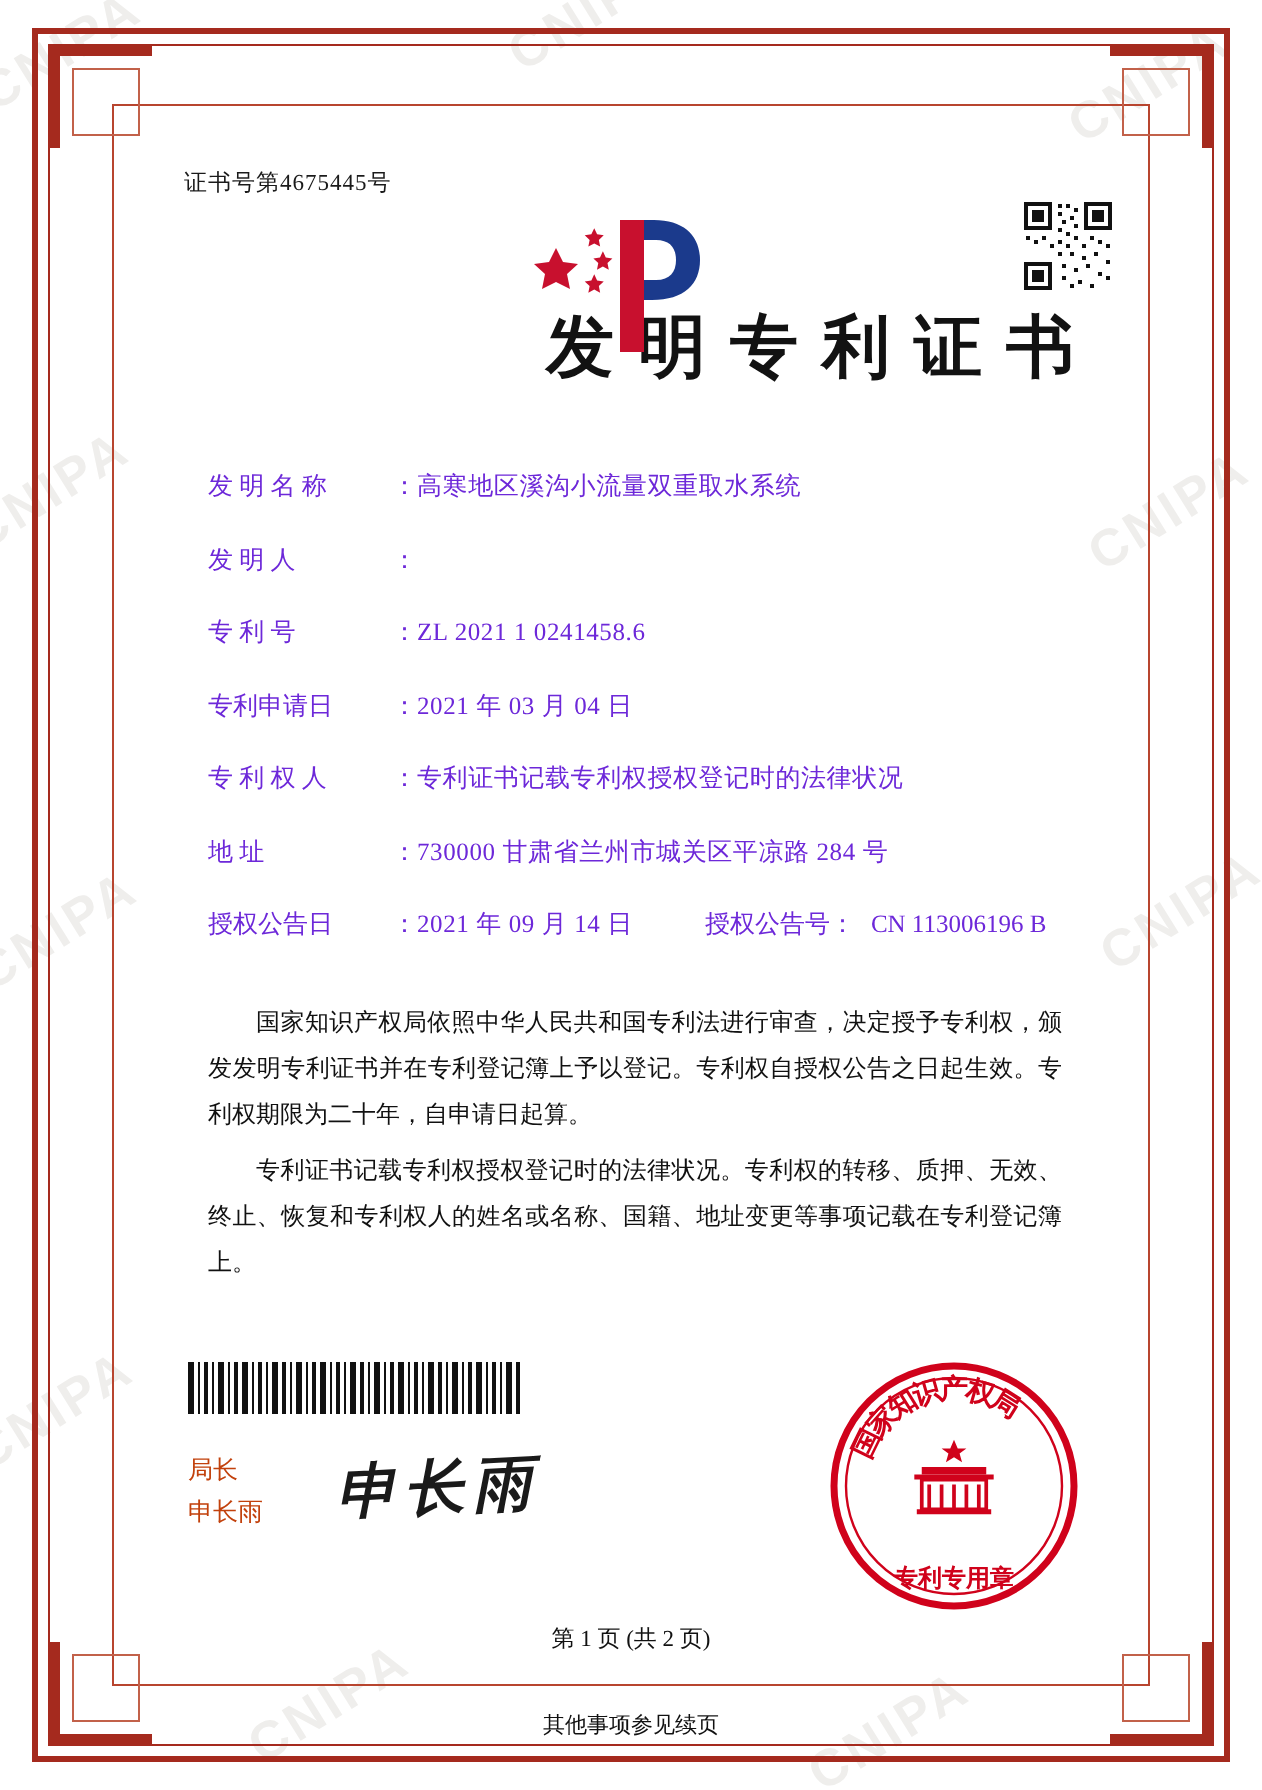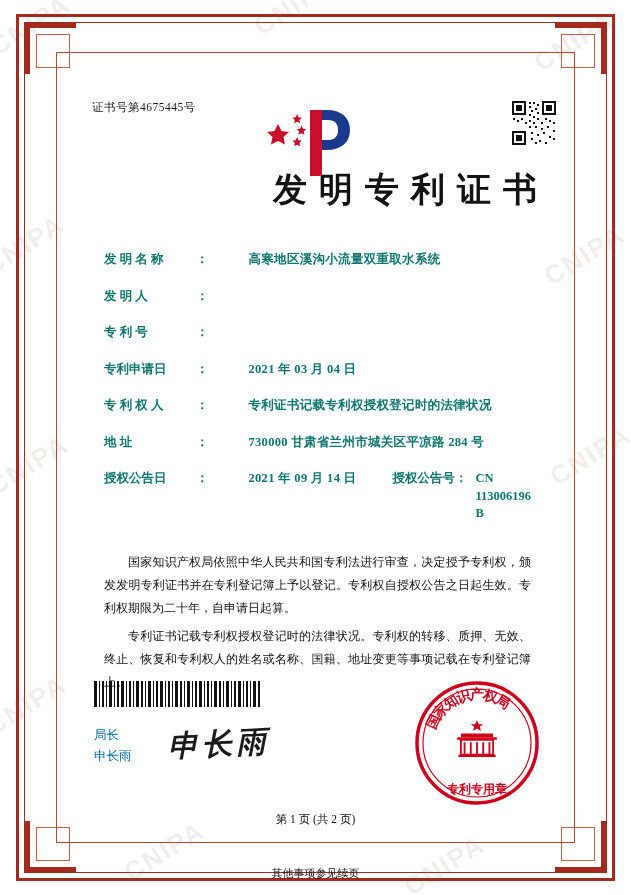--- a/index.html
+++ b/index.html
@@ -60,21 +60,21 @@
   .content{
     position:absolute;
     left:56px;top:52px;right:56px;bottom:52px;
     box-sizing:border-box;
     padding:24px 26px 0 26px;
   }
   .cert-no{
     font-size:11.5px;
     color:#1a1a1a;
     letter-spacing:0.5px;
-    margin-top:24px;
+    margin-top:8px;
     margin-left:10px;
   }
   .qr{
     position:absolute;
     right:18px;top:48px;
     width:46px;height:46px;
   }
   .qr svg{display:block;}
 
   .emblem{
@@ -92,37 +92,36 @@
     font-weight:bold;
     margin-top:52px;
     font-family:"Liberation Serif", serif;
     text-indent:12px;
   }
 
   .fields{
     margin-top:38px;
     padding:0 16px 0 22px;
     font-size:12.5px;
-    color:#0f766e;
-    font-weight:bold;
+    color:#6d28d9;
   }
   .field{
     display:flex;
     align-items:baseline;
     margin-bottom:19px;
     line-height:1.4;
   }
   .f-label{
     width:92px;
     flex:0 0 92px;
     letter-spacing:0px;
     white-space:nowrap;
   }
   .f-colon{flex:0 0 10px;}
-  .f-value{flex:1;letter-spacing:0.3px;margin-left:40px;}
+  .f-value{flex:1;letter-spacing:0.3px;}
   .field.two .f-value{flex:0 0 auto;}
   .f-label2{
     margin-left:36px;
     white-space:nowrap;
   }
   .f-value2{margin-left:8px;}
 
   .para{
     margin-top:28px;
     padding:0 18px 0 22px;
@@ -139,21 +138,21 @@
     left:38px;
     bottom:136px;
     height:26px;
     width:168px;
   }
   .sig-block{
     position:absolute;
     left:38px;bottom:76px;
     font-size:12.5px;
     line-height:1.7;
-    color:#0369a1;
+    color:#c2410c;
   }
   .signature{
     position:absolute;
     left:112px;bottom:78px;
     font-family:"Liberation Serif", serif;
     font-size:30px;
     font-weight:bold;
     font-style:italic;
     color:#1a1a1a;
     letter-spacing:4px;
@@ -168,21 +167,21 @@
     position:absolute;
     left:0;right:0;
     bottom:16px;
     text-align:center;
     font-size:11.5px;
     color:#111;
   }
   .footnote{
     position:absolute;
     left:0;right:0;
-    bottom:14px;
+    bottom:25px;
     text-align:center;
     font-size:11px;
     color:#111;
   }
 </style>
 </head>
 <body>
 
 <div class="watermarks">
   <div class="wm" style="left:-14px;top:10px;">CNIPA</div>
@@ -284,20 +283,21 @@
         <span class="f-colon">：</span>
         <span class="f-value">高寒地区溪沟小流量双重取水系统</span>
       </div>
       <div class="field">
         <span class="f-label">发 明 人</span>
         <span class="f-colon">：</span>
       </div>
       <div class="field">
         <span class="f-label">专 利 号</span>
         <span class="f-colon">：</span>
+        <span class="f-value">ZL 2021 1 0241458.6</span>
       </div>
       <div class="field">
         <span class="f-label">专利申请日</span>
         <span class="f-colon">：</span>
         <span class="f-value">2021 年 03 月 04 日</span>
       </div>
       <div class="field">
         <span class="f-label">专 利 权 人</span>
         <span class="f-colon">：</span>
         <span class="f-value">专利证书记载专利权授权登记时的法律状况</span>

